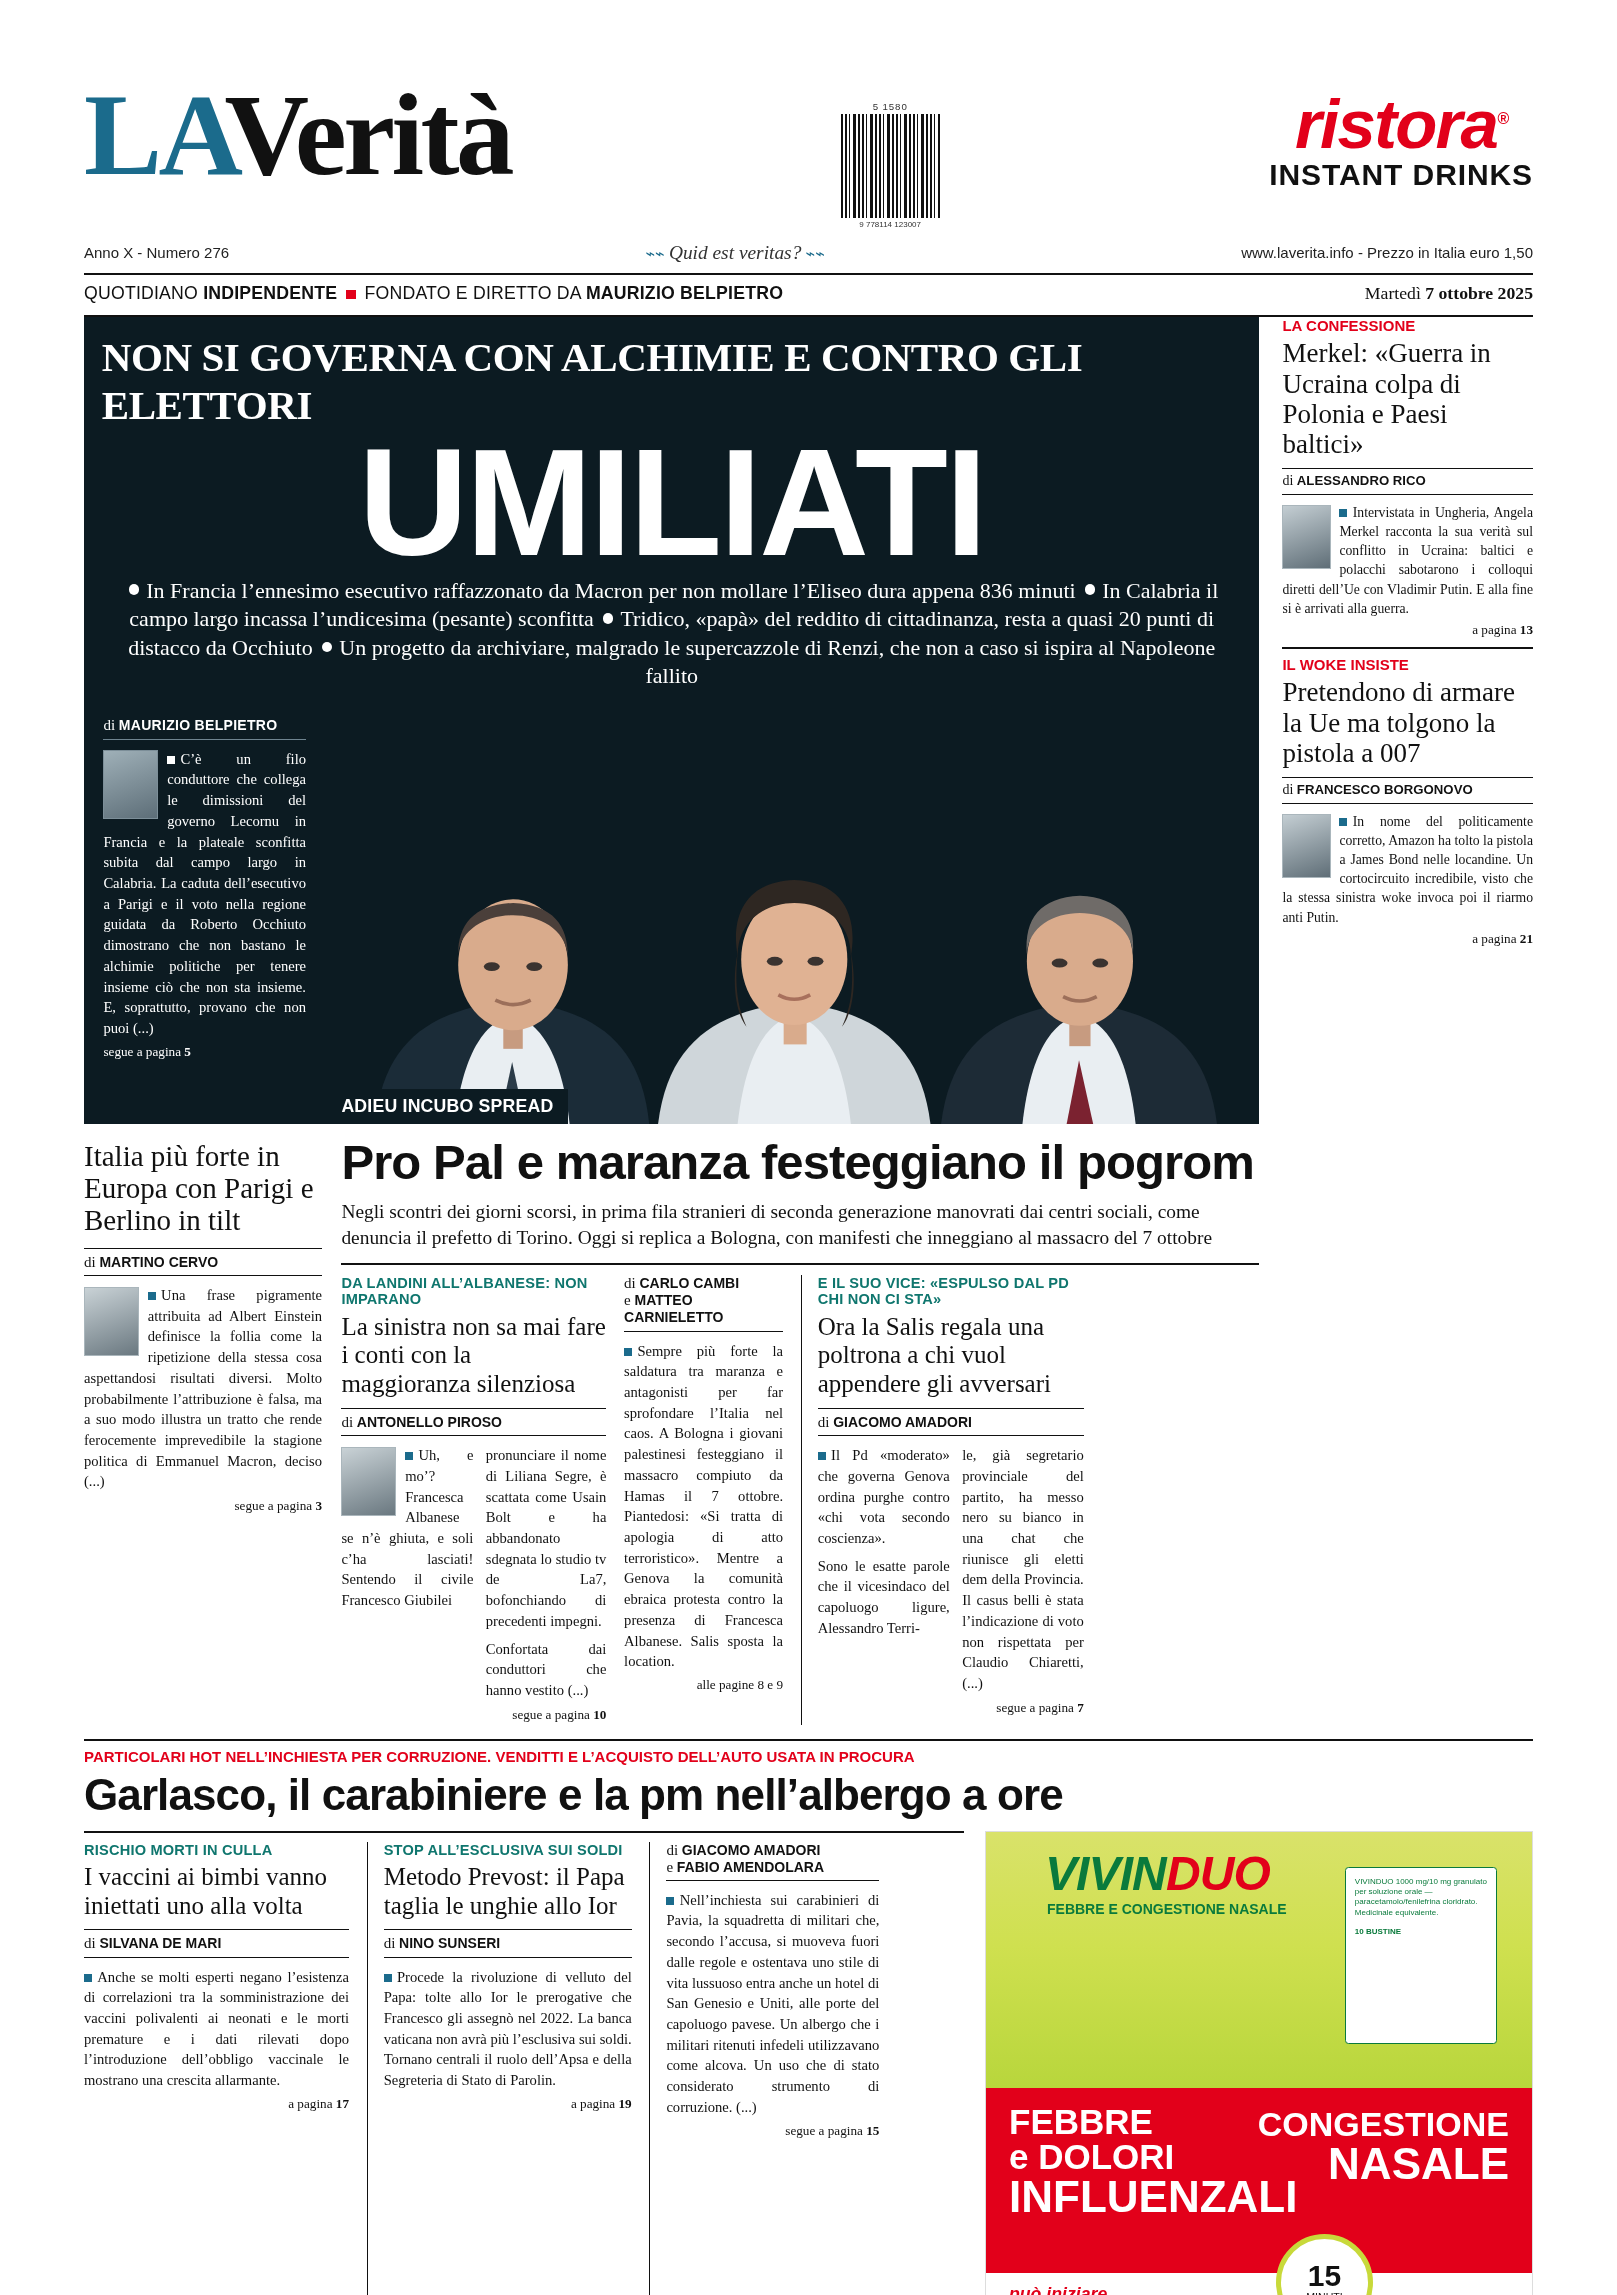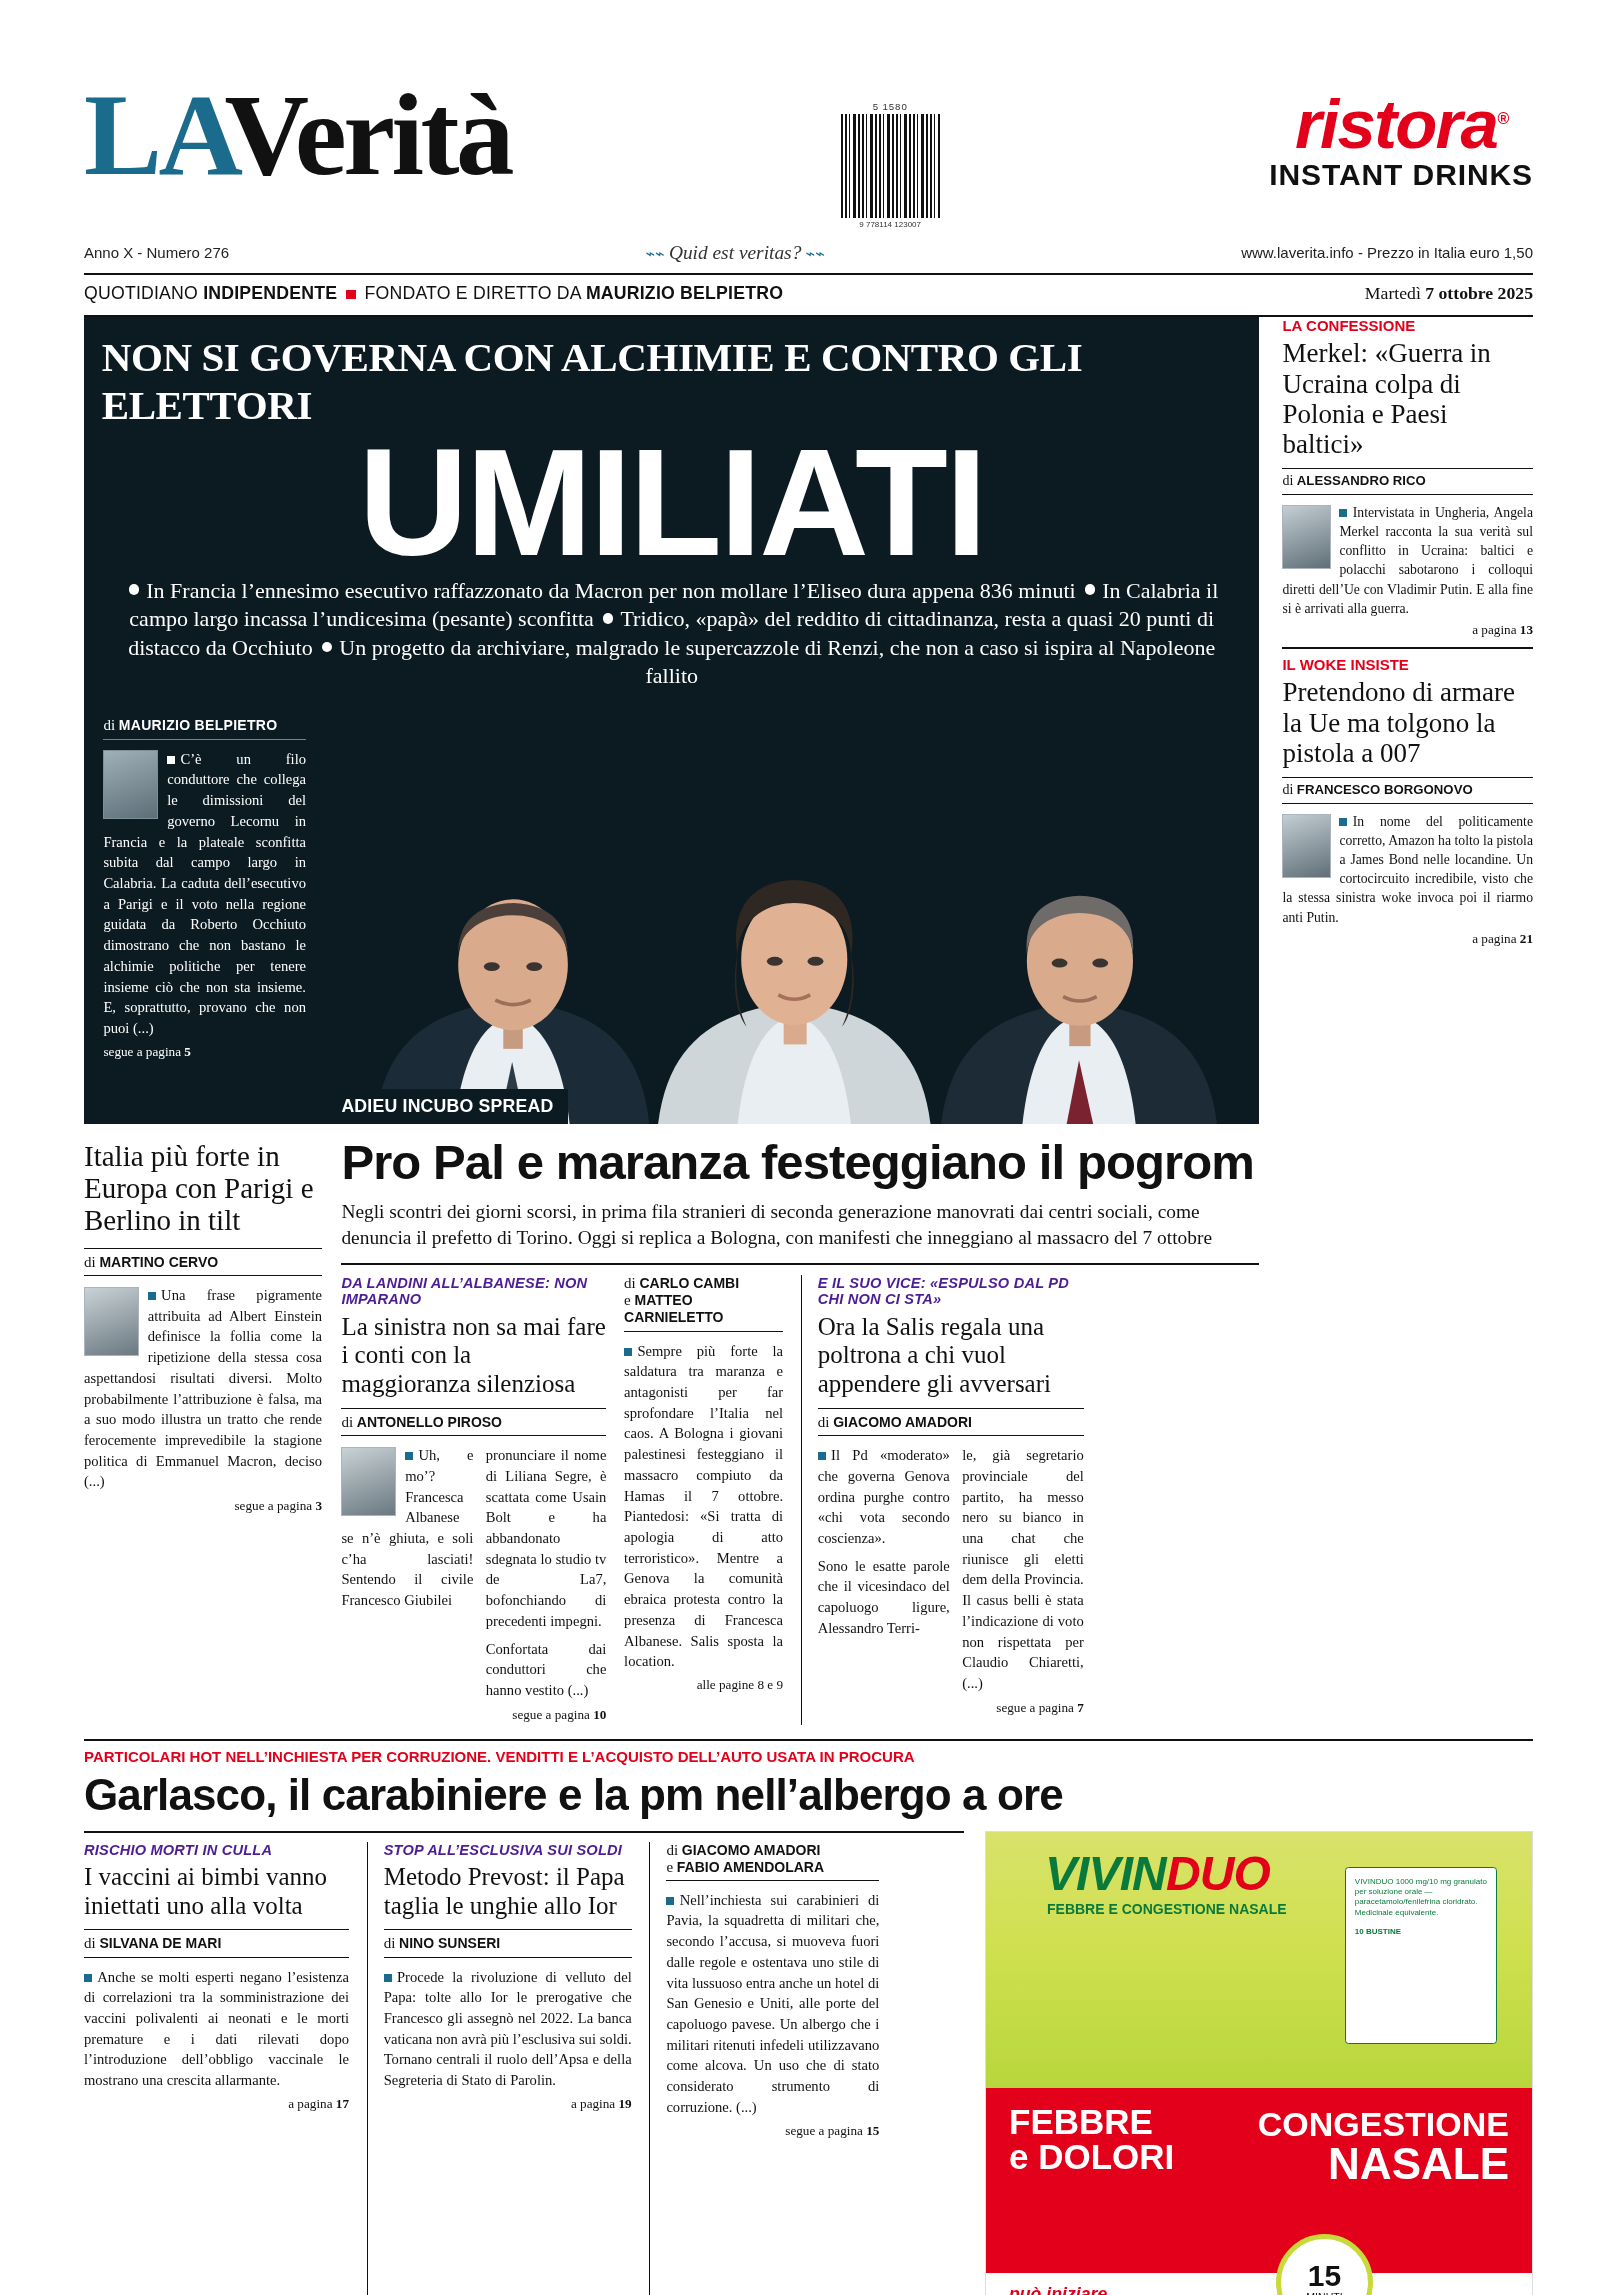--- a/index.html
+++ b/index.html
@@ -81,21 +81,21 @@
 
   .col-pro { flex:1; padding-top:8.8px; }
   .pro-title { font-family:"Liberation Sans", sans-serif; font-weight:700; font-size:49px; line-height:1.0; letter-spacing:-0.9px; padding:5.3px 0 12.4px; }
   .pro-sum { font-family:"Liberation Serif", serif; font-size:19.4px; line-height:1.32; padding-bottom:12.4px; }
 
   .threecols { display:flex; gap:17.7px; border-top:2.6px solid #111; padding-top:10.6px; }
   .tc { flex:1; }
   .tc.w1 { width:265px; flex:none; }
   .tc.w2 { width:159px; flex:none; }
   .tc.w3 { width:283px; flex:none; }
-  .kicker-red { font-family:"Liberation Sans", sans-serif; font-weight:700; font-size:14.6px; color:#4c1d95; letter-spacing:0.2px; padding-bottom:5.3px;font-style:italic; }
+  .kicker-red { font-family:"Liberation Sans", sans-serif; font-weight:700; font-size:14.6px; color:#0f766e; letter-spacing:0.2px; padding-bottom:5.3px; }
   .sub-title { font-family:"Liberation Serif", serif; font-size:25px; line-height:1.15; padding-bottom:8.8px; }
   .two-inner { display:flex; gap:12.4px; }
   .two-inner .a { width:132px; }
   .two-inner .b { flex:1; }
   .vline { border-left:0.9px solid #111; }
 
   
   .rc-sep { border-top:2.6px solid #111; margin:8.8px 0 7px; }
   .rc-kicker { font-family:"Liberation Sans", sans-serif; font-weight:700; font-size:15px; color:#e2001a; padding-bottom:4.4px; }
   .rc-title { font-family:"Liberation Serif", serif; font-size:27px; line-height:1.12; padding-bottom:8.8px; }
@@ -378,20 +378,21 @@
         <div class="ad-box">
           <div class="ad-box-in">
             <div>VIVINDUO 1000 mg/10 mg granulato per soluzione orale — paracetamolo/fenilefrina cloridrato. Medicinale equivalente.</div>
             <div style="margin-top:8.8px;font-weight:700">10 BUSTINE</div>
           </div>
         </div>
       </div>
       <div class="ad-red">
         <div class="l1">FEBBRE</div>
         <div class="l1">e DOLORI</div>
+        <div class="l2">INFLUENZALI</div>
         <div class="ad-right">
           <div class="r1">CONGESTIONE</div>
           <div class="r2">NASALE</div>
         </div>
       </div>
       <div class="ad-foot">
         <div class="ad-claim">
           <div>può iniziare</div>
           <div>ad agire dopo</div>
         </div>

